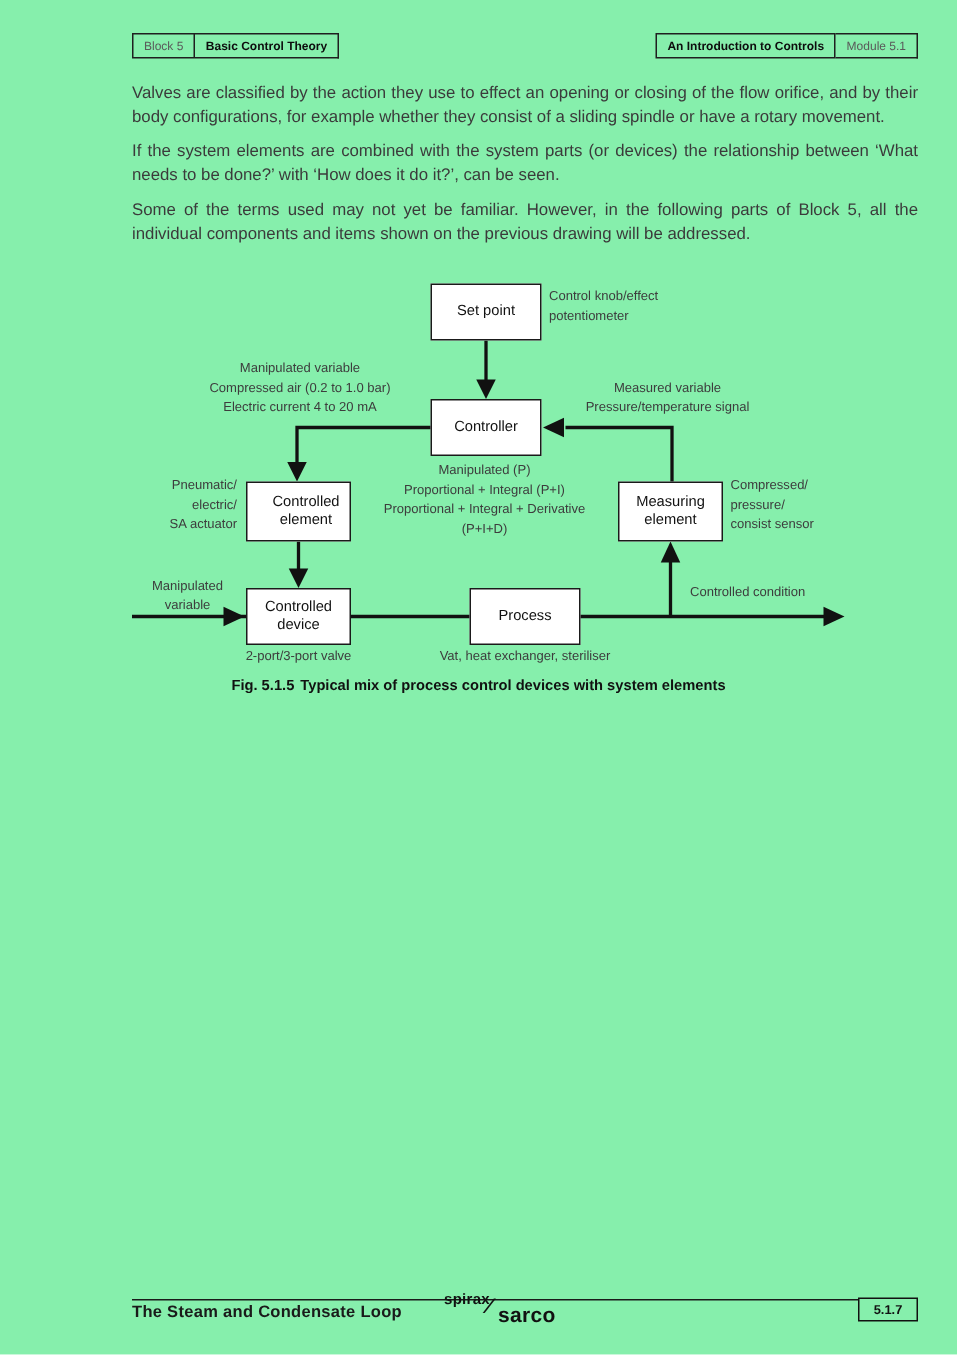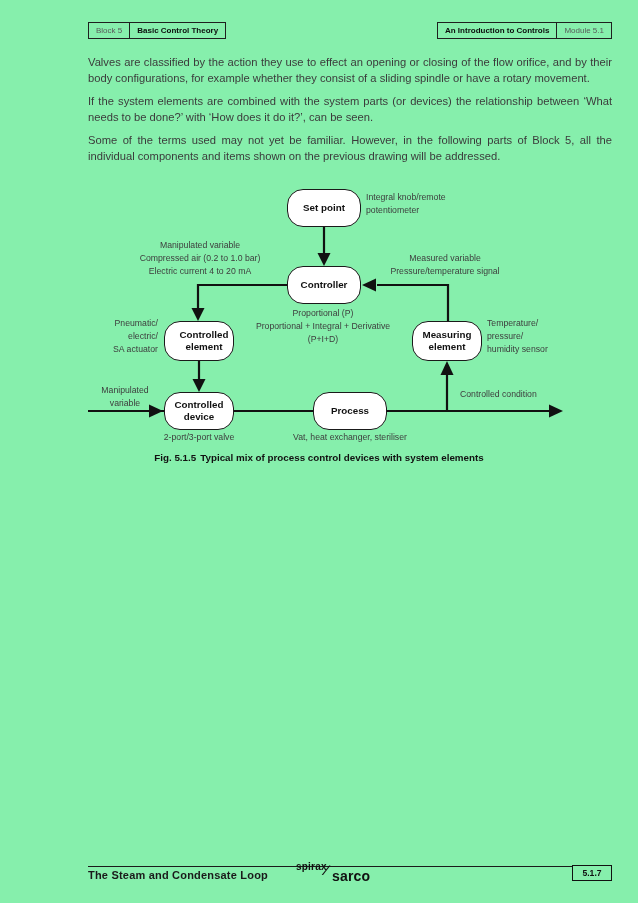--- a/index.html
+++ b/index.html
@@ -31,24 +31,24 @@
     text-align:justify;color:#3b3b3b;
   }
   .bodytext p{margin:0 0 7.5px 0;}
   
   .diagram{position:absolute;left:0;top:185px;width:638px;height:300px;}
   .diagram svg{position:absolute;left:0;top:0;}
   .dbox{
     position:absolute;
     background:#ffffff;
     border:1.3px solid #1a1a1a;
-    border-radius:16px;
+    border-radius:0;
     display:flex;align-items:center;justify-content:center;
     text-align:center;
-    font-size:9.8px;font-weight:700;color:#111;line-height:12px;
+    font-size:9.8px;font-weight:400;color:#111;line-height:12px;
     box-sizing:border-box;
     padding:2px;
   }
   .dlbl{
     position:absolute;
     font-size:8.7px;line-height:13px;color:#3d3d3d;
     white-space:nowrap;
   }
   .dlbl.center{text-align:center;}
   .dlbl.right{text-align:right;}
@@ -123,51 +123,52 @@
     </svg>
 
     <div class="dbox" style="left:287px;top:4px;width:74px;height:38px;">Set point</div>
     <div class="dbox" style="left:287px;top:81px;width:74px;height:38px;">Controller</div>
     <div class="dbox" style="left:164px;top:136px;width:70px;height:40px;padding-left:12px;">Controlled element</div>
     <div class="dbox" style="left:412px;top:136px;width:70px;height:40px;">Measuring element</div>
     <div class="dbox" style="left:164px;top:207px;width:70px;height:38px;">Controlled device</div>
     <div class="dbox" style="left:313px;top:207px;width:74px;height:38px;">Process</div>
 
     <div class="dlbl" style="left:366px;top:6px;">
-      <div>Integral knob/remote</div>
+      <div>Control knob/effect</div>
       <div>potentiometer</div>
     </div>
 
     <div class="dlbl center" style="left:108px;top:54px;width:184px;">
       <div>Manipulated variable</div>
       <div>Compressed air (0.2 to 1.0 bar)</div>
       <div>Electric current 4 to 20 mA</div>
     </div>
 
     <div class="dlbl center" style="left:355px;top:67px;width:180px;">
       <div>Measured variable</div>
       <div>Pressure/temperature signal</div>
     </div>
 
     <div class="dlbl center" style="left:223px;top:122px;width:200px;">
-      <div>Proportional (P)</div>
+      <div>Manipulated (P)</div>
+      <div>Proportional + Integral (P+I)</div>
       <div>Proportional + Integral + Derivative</div>
       <div>(P+I+D)</div>
     </div>
 
     <div class="dlbl right" style="left:88px;top:132px;width:70px;">
       <div>Pneumatic/</div>
       <div>electric/</div>
       <div>SA actuator</div>
     </div>
 
     <div class="dlbl" style="left:487px;top:132px;">
-      <div>Temperature/</div>
+      <div>Compressed/</div>
       <div>pressure/</div>
-      <div>humidity sensor</div>
+      <div>consist sensor</div>
     </div>
 
     <div class="dlbl center" style="left:95px;top:199px;width:60px;">
       <div>Manipulated</div>
       <div>variable</div>
     </div>
 
     <div class="dlbl" style="left:460px;top:203px;">Controlled condition</div>
 
     <div class="dlbl center" style="left:134px;top:246px;width:130px;">2-port/3-port valve</div>

